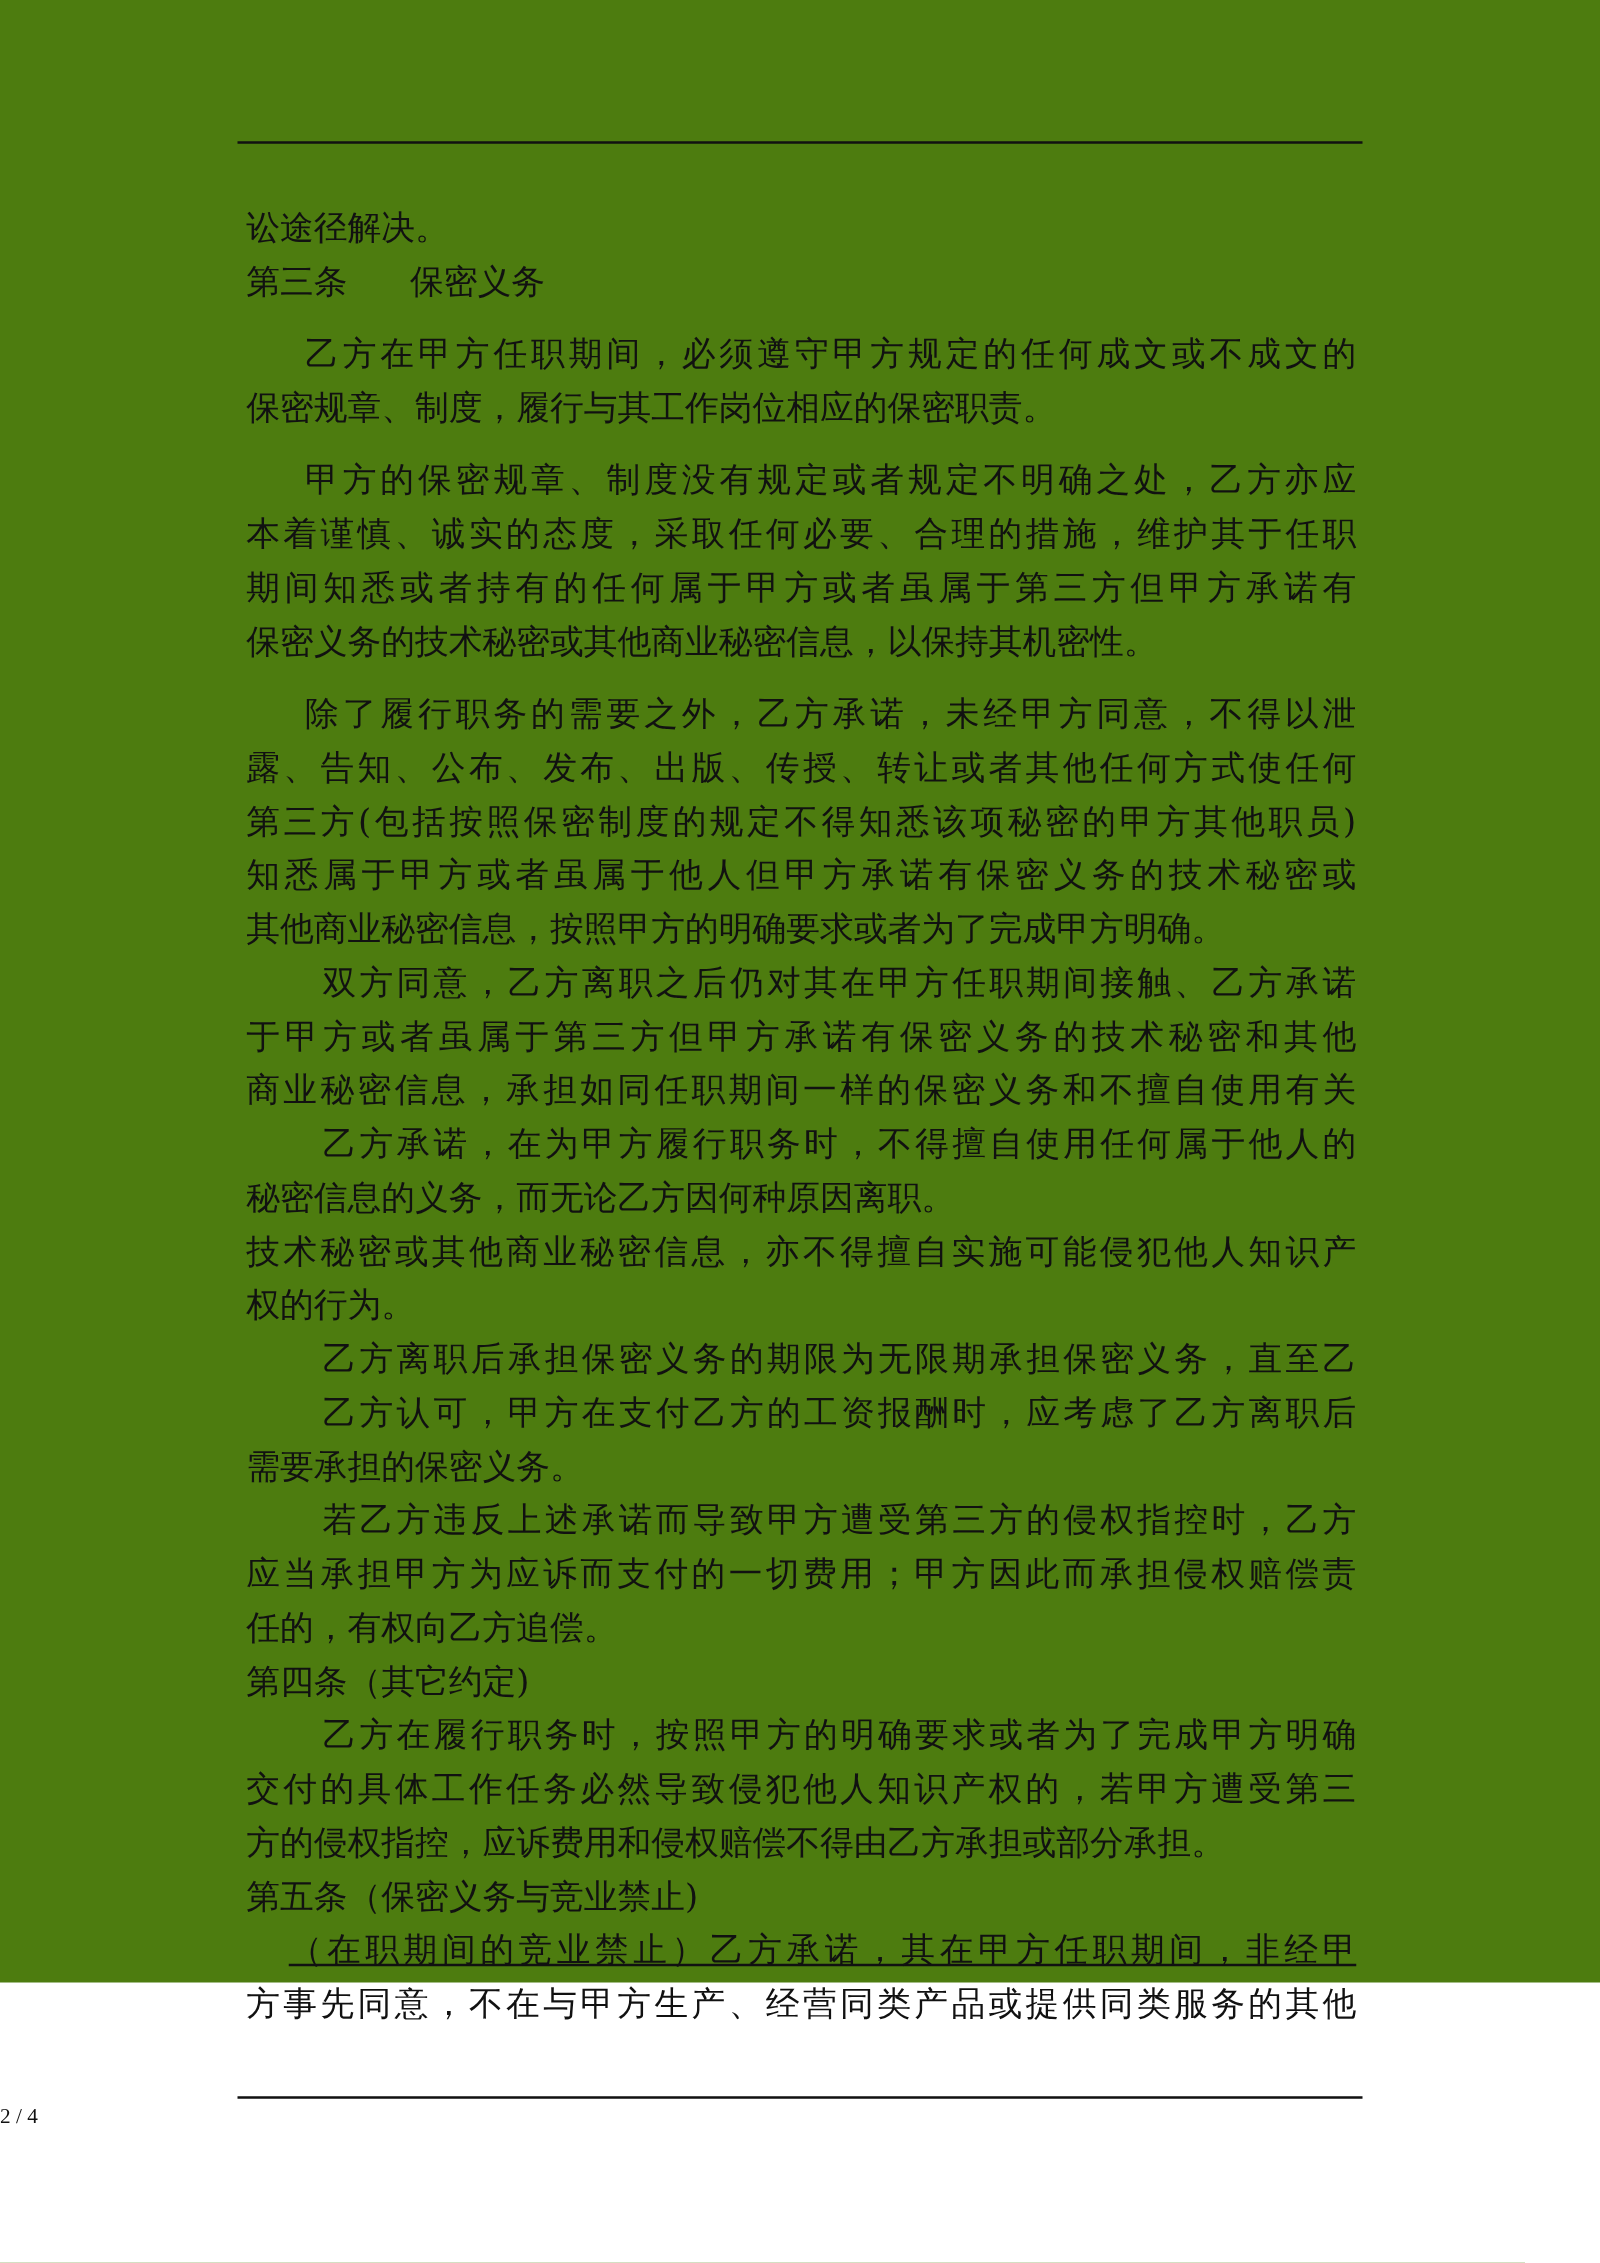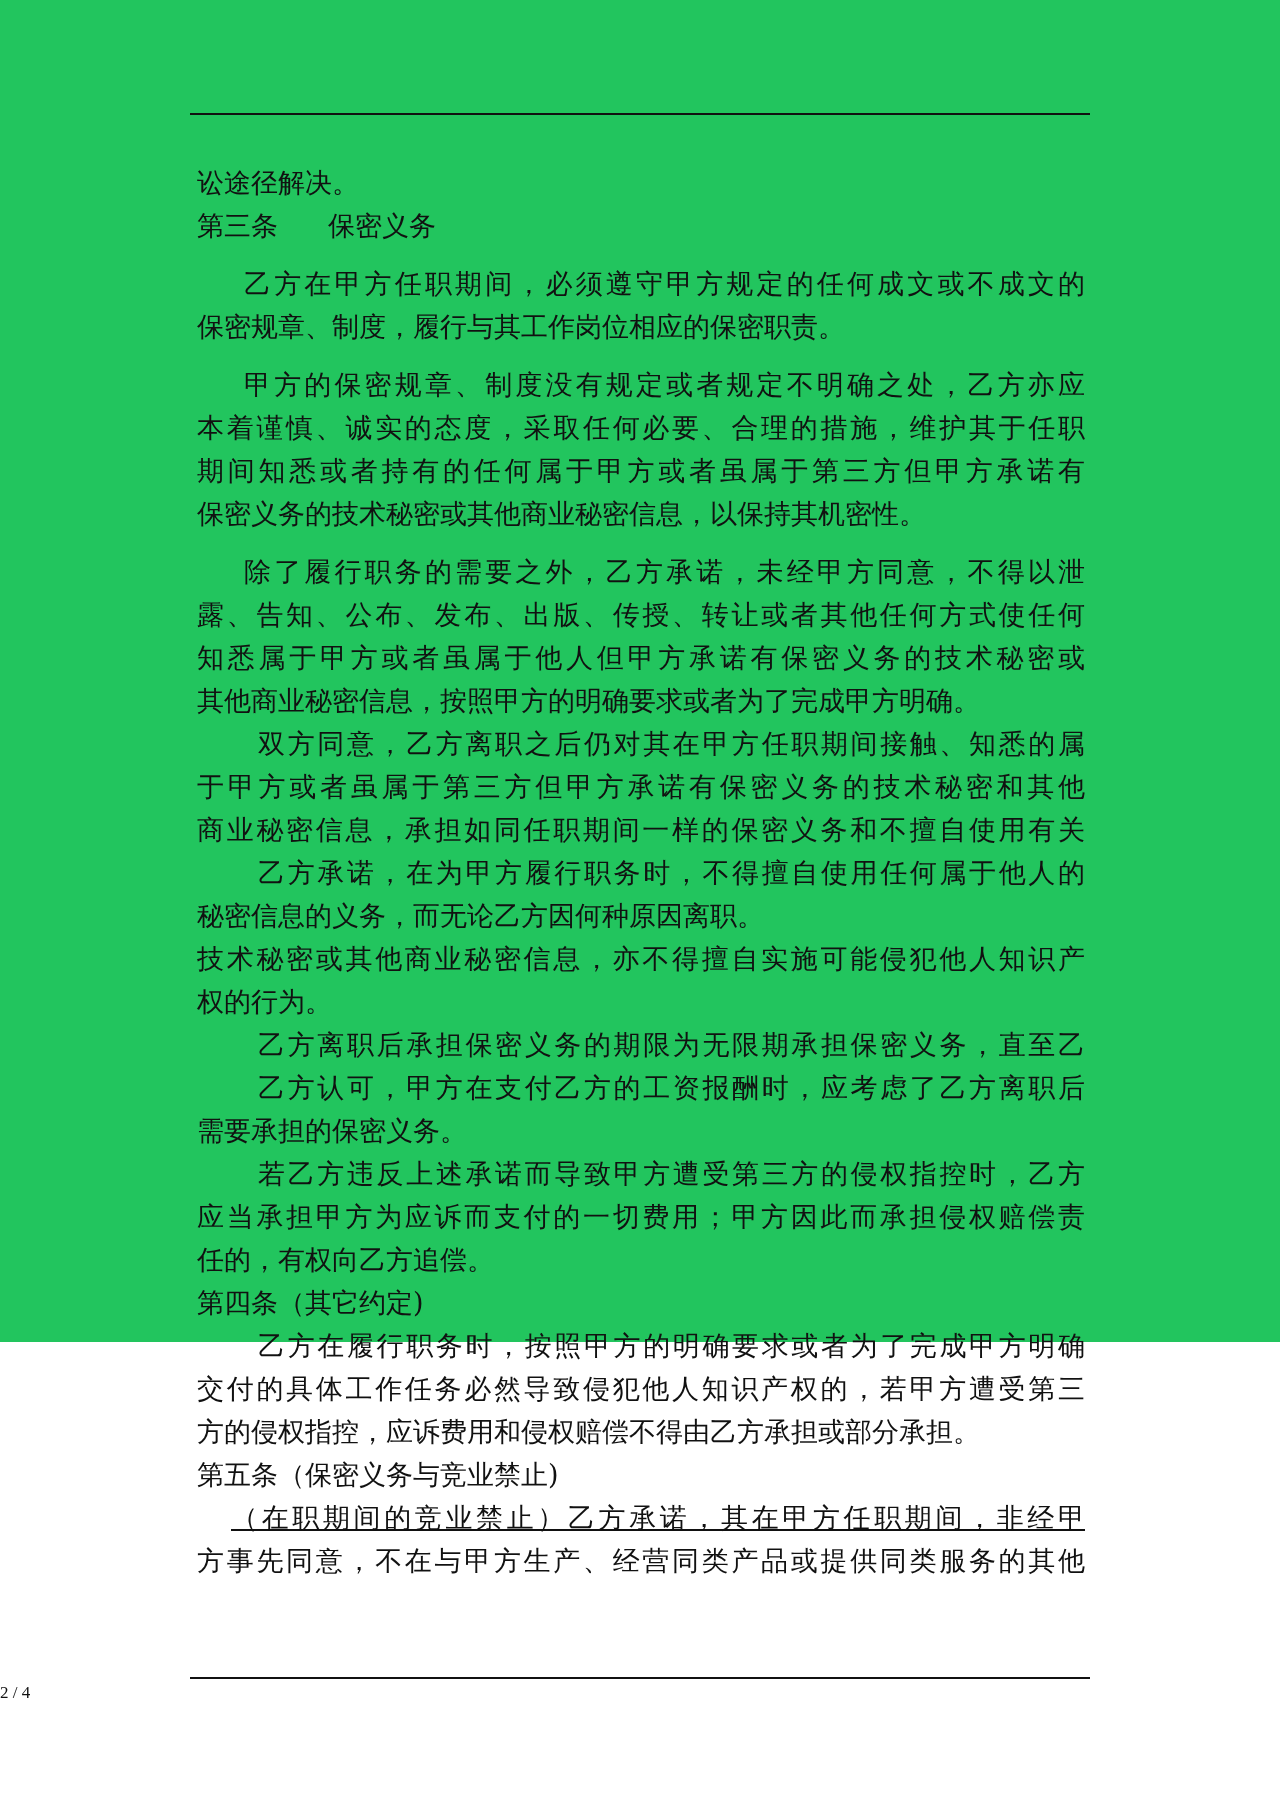--- a/index.html
+++ b/index.html
@@ -12,22 +12,22 @@
     height: 1810px;
     position: relative;
     overflow: hidden;
     font-family: "DejaVu Serif", "Liberation Serif", serif;
     color: #111111;
   }
   .page {
     position: absolute;
     left: 0; top: 0;
     width: 1280px;
-    height: 1342px;
-    background: #22c55e;
+    height: 1586px;
+    background: #4d7c0f;
   }
   .header-rule {
     position: absolute;
     left: 190px;
     top: 113px;
     width: 900px;
     height: 0;
     border-top: 2px solid #111111;
   }
   .footer-rule {
@@ -85,24 +85,25 @@
     <div class="line full ind1">乙方在甲方任职期间，必须遵守甲方规定的任何成文或不成文的</div>
     <div class="line">保密规章、制度，履行与其工作岗位相应的保密职责。</div>
 
     <div class="line full ind1">甲方的保密规章、制度没有规定或者规定不明确之处，乙方亦应</div>
     <div class="line full">本着谨慎、诚实的态度，采取任何必要、合理的措施，维护其于任职</div>
     <div class="line full">期间知悉或者持有的任何属于甲方或者虽属于第三方但甲方承诺有</div>
     <div class="line">保密义务的技术秘密或其他商业秘密信息，以保持其机密性。</div>
 
     <div class="line full ind1">除了履行职务的需要之外，乙方承诺，未经甲方同意，不得以泄</div>
     <div class="line full">露、告知、公布、发布、出版、传授、转让或者其他任何方式使任何</div>
+    <div class="line full">第三方(包括按照保密制度的规定不得知悉该项秘密的甲方其他职员)</div>
     <div class="line full">知悉属于甲方或者虽属于他人但甲方承诺有保密义务的技术秘密或</div>
     <div class="line">其他商业秘密信息，按照甲方的明确要求或者为了完成甲方明确。</div>
 
-    <div class="line full ind2">双方同意，乙方离职之后仍对其在甲方任职期间接触、知悉的属</div>
+    <div class="line full ind2">双方同意，乙方离职之后仍对其在甲方任职期间接触、乙方承诺</div>
     <div class="line full">于甲方或者虽属于第三方但甲方承诺有保密义务的技术秘密和其他</div>
     <div class="line full">商业秘密信息，承担如同任职期间一样的保密义务和不擅自使用有关</div>
     <div class="line full ind2">乙方承诺，在为甲方履行职务时，不得擅自使用任何属于他人的</div>
 
     <div class="line">秘密信息的义务，而无论乙方因何种原因离职。</div>
     <div class="line full">技术秘密或其他商业秘密信息，亦不得擅自实施可能侵犯他人知识产</div>
     <div class="line">权的行为。</div>
 
     <div class="line full ind2">乙方离职后承担保密义务的期限为无限期承担保密义务，直至乙</div>
 

